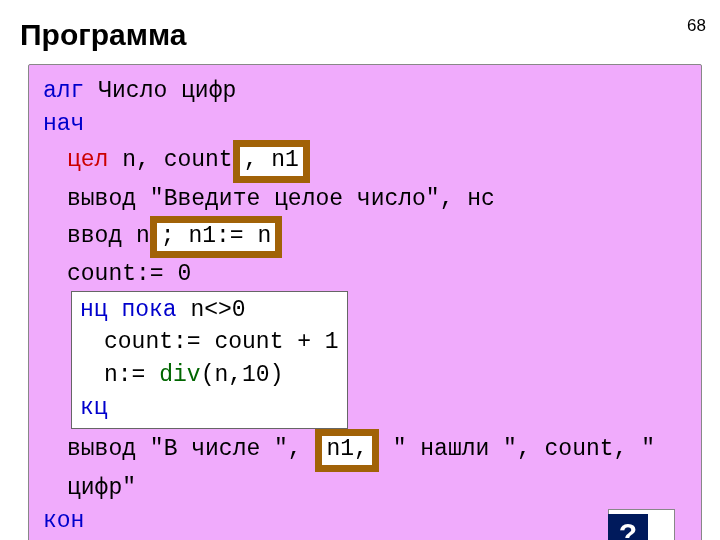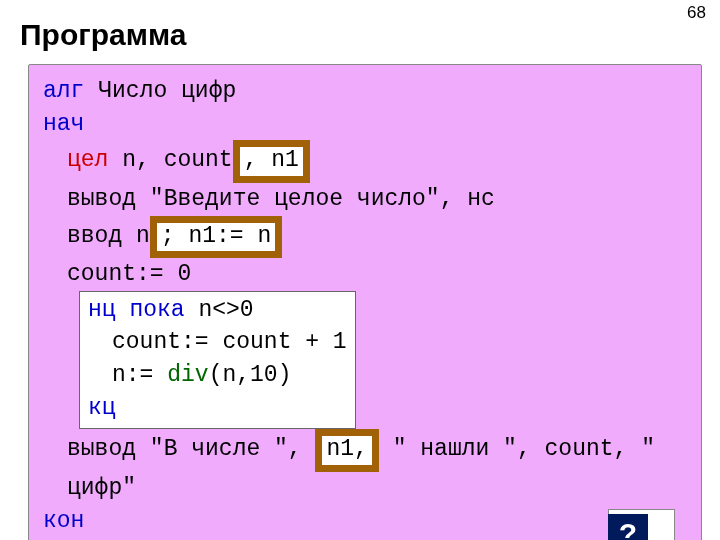--- a/index.html
+++ b/index.html
@@ -7,21 +7,21 @@
     margin: 0;
     padding: 0;
     width: 720px;
     height: 540px;
     font-family: Arial, sans-serif;
     background: #fff;
     position: relative;
   }
   .page-number {
     position: absolute;
-    top: 3px;
+    top: 16px;
     right: 14px;
     font-size: 17px;
     color: #000;
   }
   .title {
     font-size: 30px;
     font-weight: bold;
     padding: 18px 0 12px 20px;
   }
   .code-panel {
@@ -46,21 +46,21 @@
     border: 7px solid #a16207;
     padding: 0 4px 1px 4px;
     display: inline-block;
     line-height: 1.2;
   }
   .block-box {
     background: #fff;
     border: 1px solid #666;
     padding: 2px 8px 4px 8px;
     display: inline-block;
-    margin-left: 36px;
+    margin-left: 28px;
   }
   .indent1 { padding-left: 24px; display: block; }
   .qbox {
     position: absolute;
     right: 26px;
     bottom: -6px;
     display: flex;
     align-items: center;
     background: #fff;
     border: 1px solid #888;

